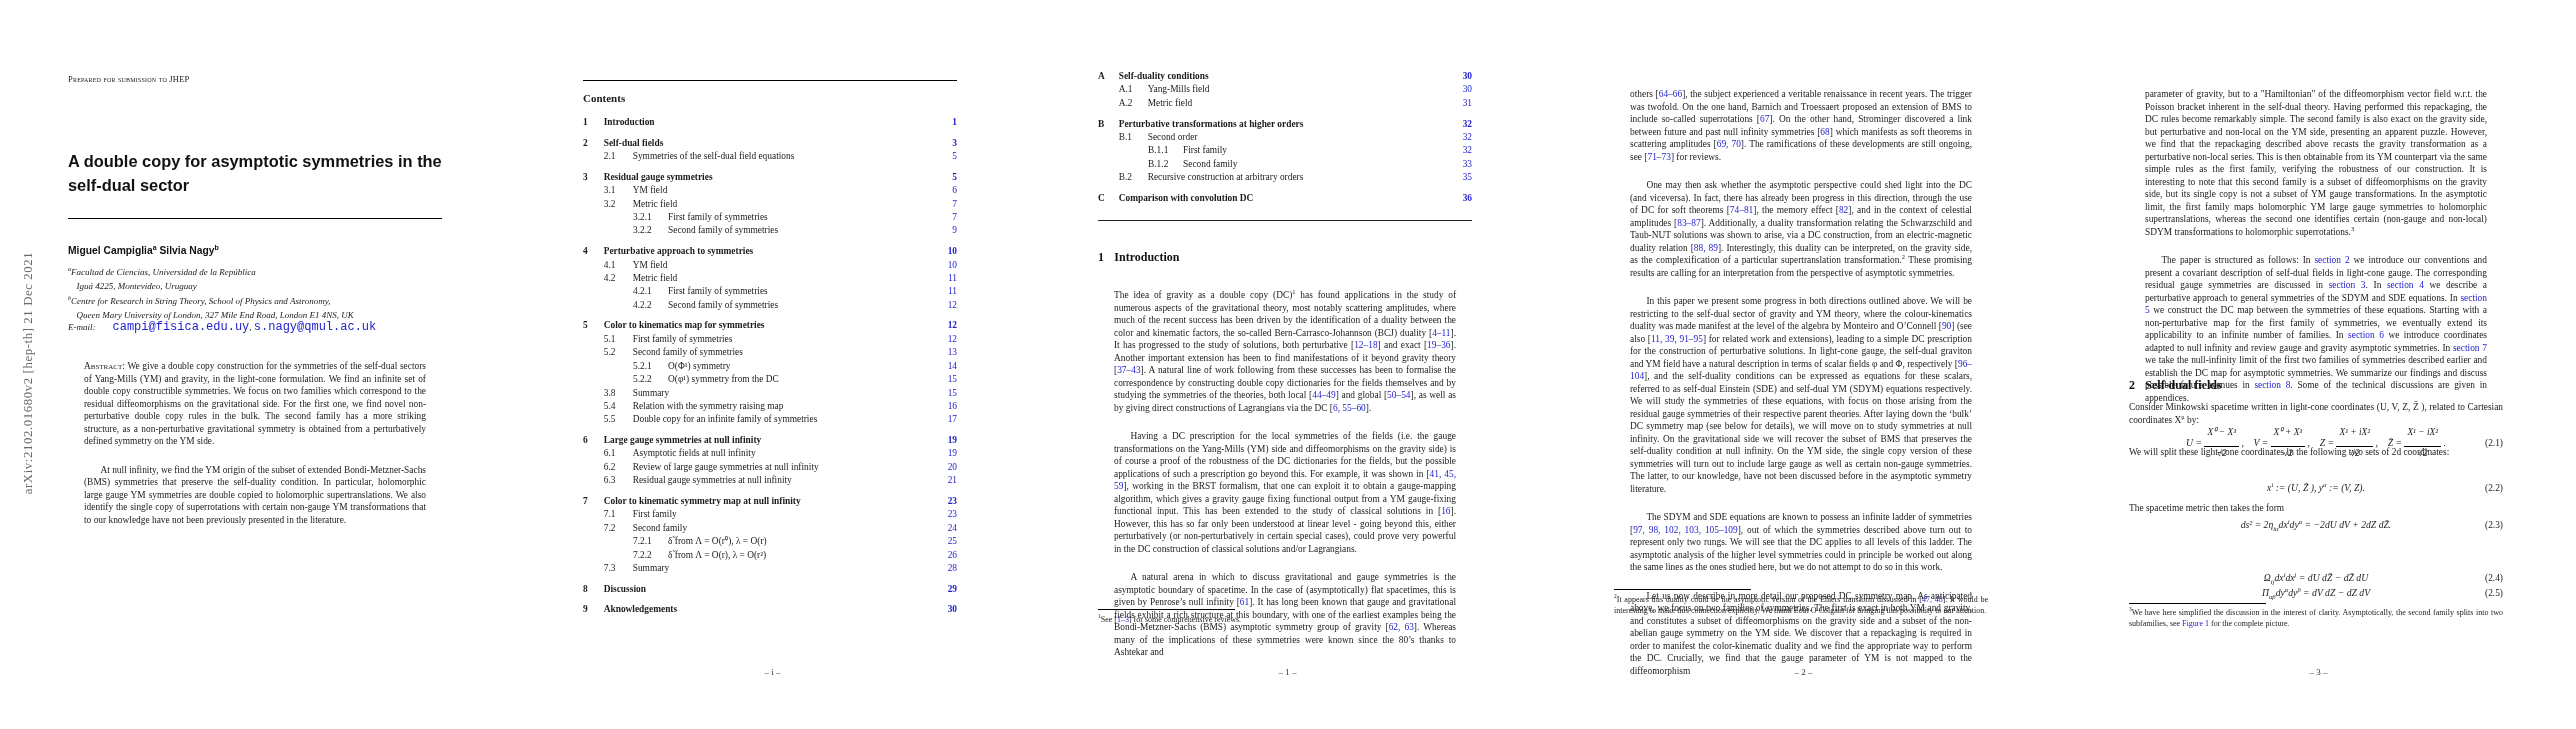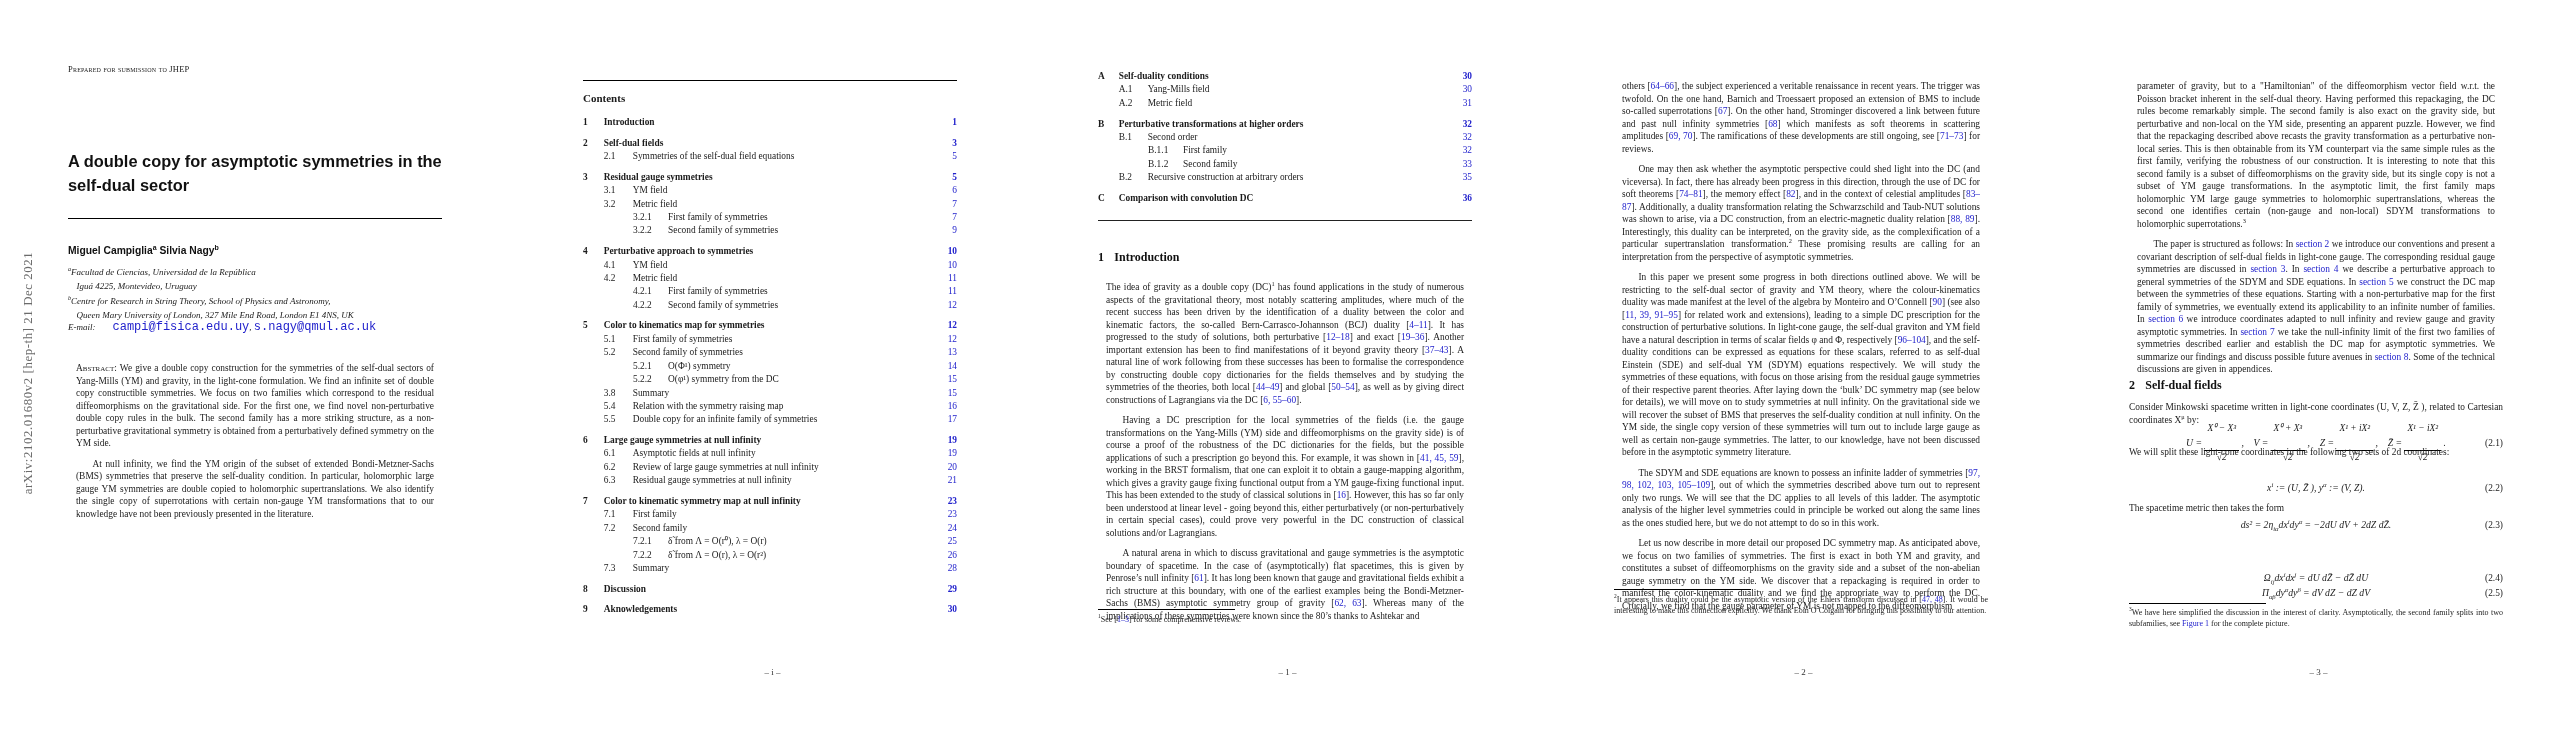--- a/index.html
+++ b/index.html
@@ -1,43 +1,43 @@
 <!DOCTYPE html>
 <html style="font-size:9.7px"><head>
 <meta charset="utf-8">
 <style>
   html,body{margin:0;padding:0}
   body{width:2576px;height:729px;background:#ffffff;position:relative;overflow:hidden;
        font-family:"Liberation Serif",serif;color:#1b1b1b;}
   .page{position:absolute;top:0;width:515px;height:729px;background:#fff;}
   #page1{left:0}#page2{left:515px}#page3{left:1030px}#page4{left:1546px}#page5{left:2061px}
   .col{position:absolute;left:68px;width:374px;}
-  p{margin:8px}
+  p{margin:16px}
   .just{text-align:justify;font-size:9.4px;line-height:12.5px;}
   .ind{text-indent:16.4px}
   .lk{color:#2222cc}
   sup{font-size:68%;line-height:0;vertical-align:super}
   sub{font-size:68%;line-height:0;vertical-align:sub}
   .sc{font-variant:small-caps}
 
   
   .arxiv{position:absolute;left:-123px;top:365px;width:304px;height:16px;
          transform:rotate(-90deg);text-align:center;font-size:12.8px;letter-spacing:0.6px;
          color:#6b6b6b;white-space:nowrap;}
-  .jhep-header{top:64px;font-size:8.5px;font-variant:small-caps;letter-spacing:0.2px}
+  .jhep-header{top:74px;font-size:8.5px;font-variant:small-caps;letter-spacing:0.2px}
   .paper-title{top:149px;font-family:"Liberation Sans",sans-serif;font-weight:700;
                font-size:16.4px;line-height:24px;color:#111;}
   .title-rule{top:218px;border-top:1.8px solid #000;height:0}
   .authors{top:245px;font-family:"Liberation Sans",sans-serif;font-weight:700;font-size:10.3px;color:#111}
   .affils{top:265px;font-style:italic;font-size:9px;line-height:14.3px}
   .affil-cont{padding-left:8.5px}
   .email-row{top:320px;font-size:9px}
   .email-label{font-style:italic;margin-right:17px}
   .email{font-family:"Liberation Mono",monospace;color:#2222cc;font-size:12px}
-  .abstract{top:354px}
+  .abstract{top:344px}
 
   
   .toc-rule{top:80px;border-top:0.9px solid #000;height:0}
   .contents-title{top:92px;font-size:11px;font-weight:700}
   .toc{top:116px}
   .toc2{top:70px}
   .toc-row{display:flex;font-size:9.4px;line-height:13.4px}
   .toc-row.l0{font-weight:700;margin-top:7.3px}
   .toc .toc-row.l0:first-child,.toc2 .toc-row.l0:first-child{margin-top:0}
   .l0 .toc-num{width:20.7px}
@@ -67,21 +67,21 @@
   #p5-fn{top:608px}
 
   
   #p5-head2{top:378px}
   #p5-consider{top:401px}
   .eq{position:absolute;width:374px;text-align:center;font-style:italic;font-size:9.7px;line-height:12px}
   .eq .eqnum{position:absolute;right:0;top:50%;transform:translateY(-50%);font-style:normal;font-size:9.4px;color:#1b1b1b}
   #eq21{top:425px;height:35px;display:flex;justify-content:center;align-items:center;gap:9.7px}
   .term{display:inline-flex;align-items:center;font-style:italic}
   .frac{display:inline-block;text-align:center;margin:0 2.4px;font-size:9.4px}
-  .frac .num{display:block;border-bottom:0.8px solid #000;padding:0 3px 16px 3px}
+  .frac .num{display:block;border-bottom:0.8px solid #000;padding:0 3px 8px 3px}
   .frac .den{display:block;padding-top:0.6px}
   #p5-split{top:446px}
   #eq22{top:482px}
   #p5-metric{top:502px}
   #eq23{top:519px}
   #p5-area{top:538px}
   #eq24{top:572px}
   #eq25{top:587px}
 </style>
 </head>

